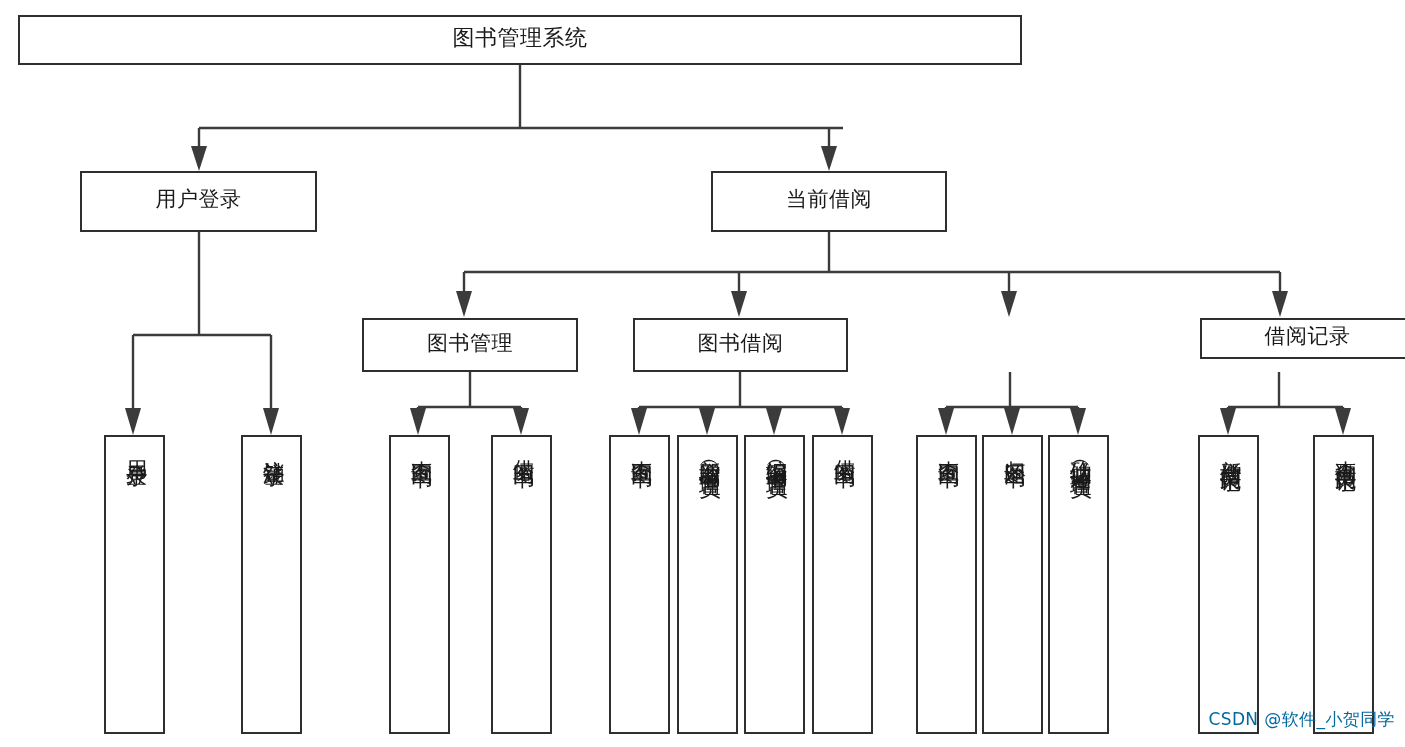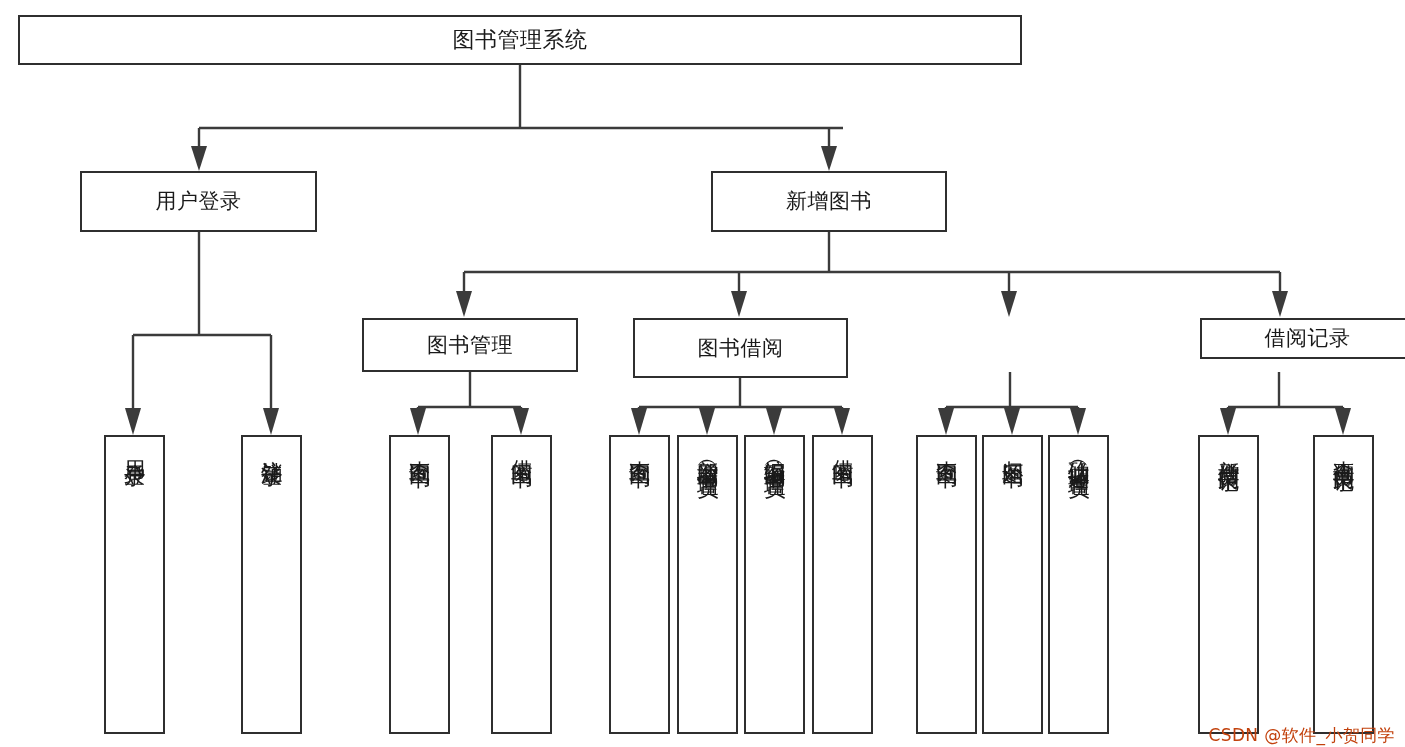--- a/index.html
+++ b/index.html
@@ -46,20 +46,21 @@
     align-items: center;
     justify-content: center;
     color: #1a1a1a;
   }
   .node .label {
     display: block;
     text-align: center;
     line-height: 1.18;
     letter-spacing: 0.5px;
     white-space: nowrap;
+    font-family: Liberation Mono, monospace;
   }
   
   .node.horiz .label {
     font-size: 21px;
   }
   .node.root .label {
     font-size: 22px;
   }
   
   .node.vert {
@@ -72,23 +73,23 @@
     font-size: 21.5px;
     line-height: 1.0;
     letter-spacing: 2.5px;
     white-space: normal;
     max-height: 285px;
   }
   
   #watermark {
     position: absolute;
     right: 10px;
-    bottom: 0;
+    bottom: 16px;
     font-size: 17px;
-    color: #c2410c;
+    color: #0369a1;
     letter-spacing: 0.4px;
     white-space: nowrap;
     font-family: "DejaVu Sans", "Liberation Sans", sans-serif;
   }
 </style>
 </head>
 <body>
 
 <div id="canvas">
 
@@ -158,28 +159,28 @@
 
   <div class="node horiz root" style="left:18px; top:15px; width:1004px; height:50px;">
     <span class="label">图书管理系统</span>
   </div>
 
   <div class="node horiz" style="left:80px; top:171px; width:237px; height:61px;">
     <span class="label">用户登录</span>
   </div>
 
   <div class="node horiz" style="left:711px; top:171px; width:236px; height:61px;">
-    <span class="label">新增图书</span>
+    <span class="label">当前借阅</span>
   </div>
 
   <div class="node horiz" style="left:362px; top:318px; width:216px; height:54px;">
     <span class="label">图书管理</span>
   </div>
 
-  <div class="node horiz" style="left:633px; top:318px; width:215px; height:60px;">
+  <div class="node horiz" style="left:633px; top:318px; width:215px; height:54px;">
     <span class="label">图书借阅</span>
   </div>
 
 
   <div class="node horiz" style="left:1172px; top:318px; width:215px; height:41px;margin-left:28px;">
     <span class="label">借阅记录</span>
   </div>
 
   <div class="node vert" style="left:104px; top:435px; width:61px; height:299px;">
     <span class="label">用户登录</span>

